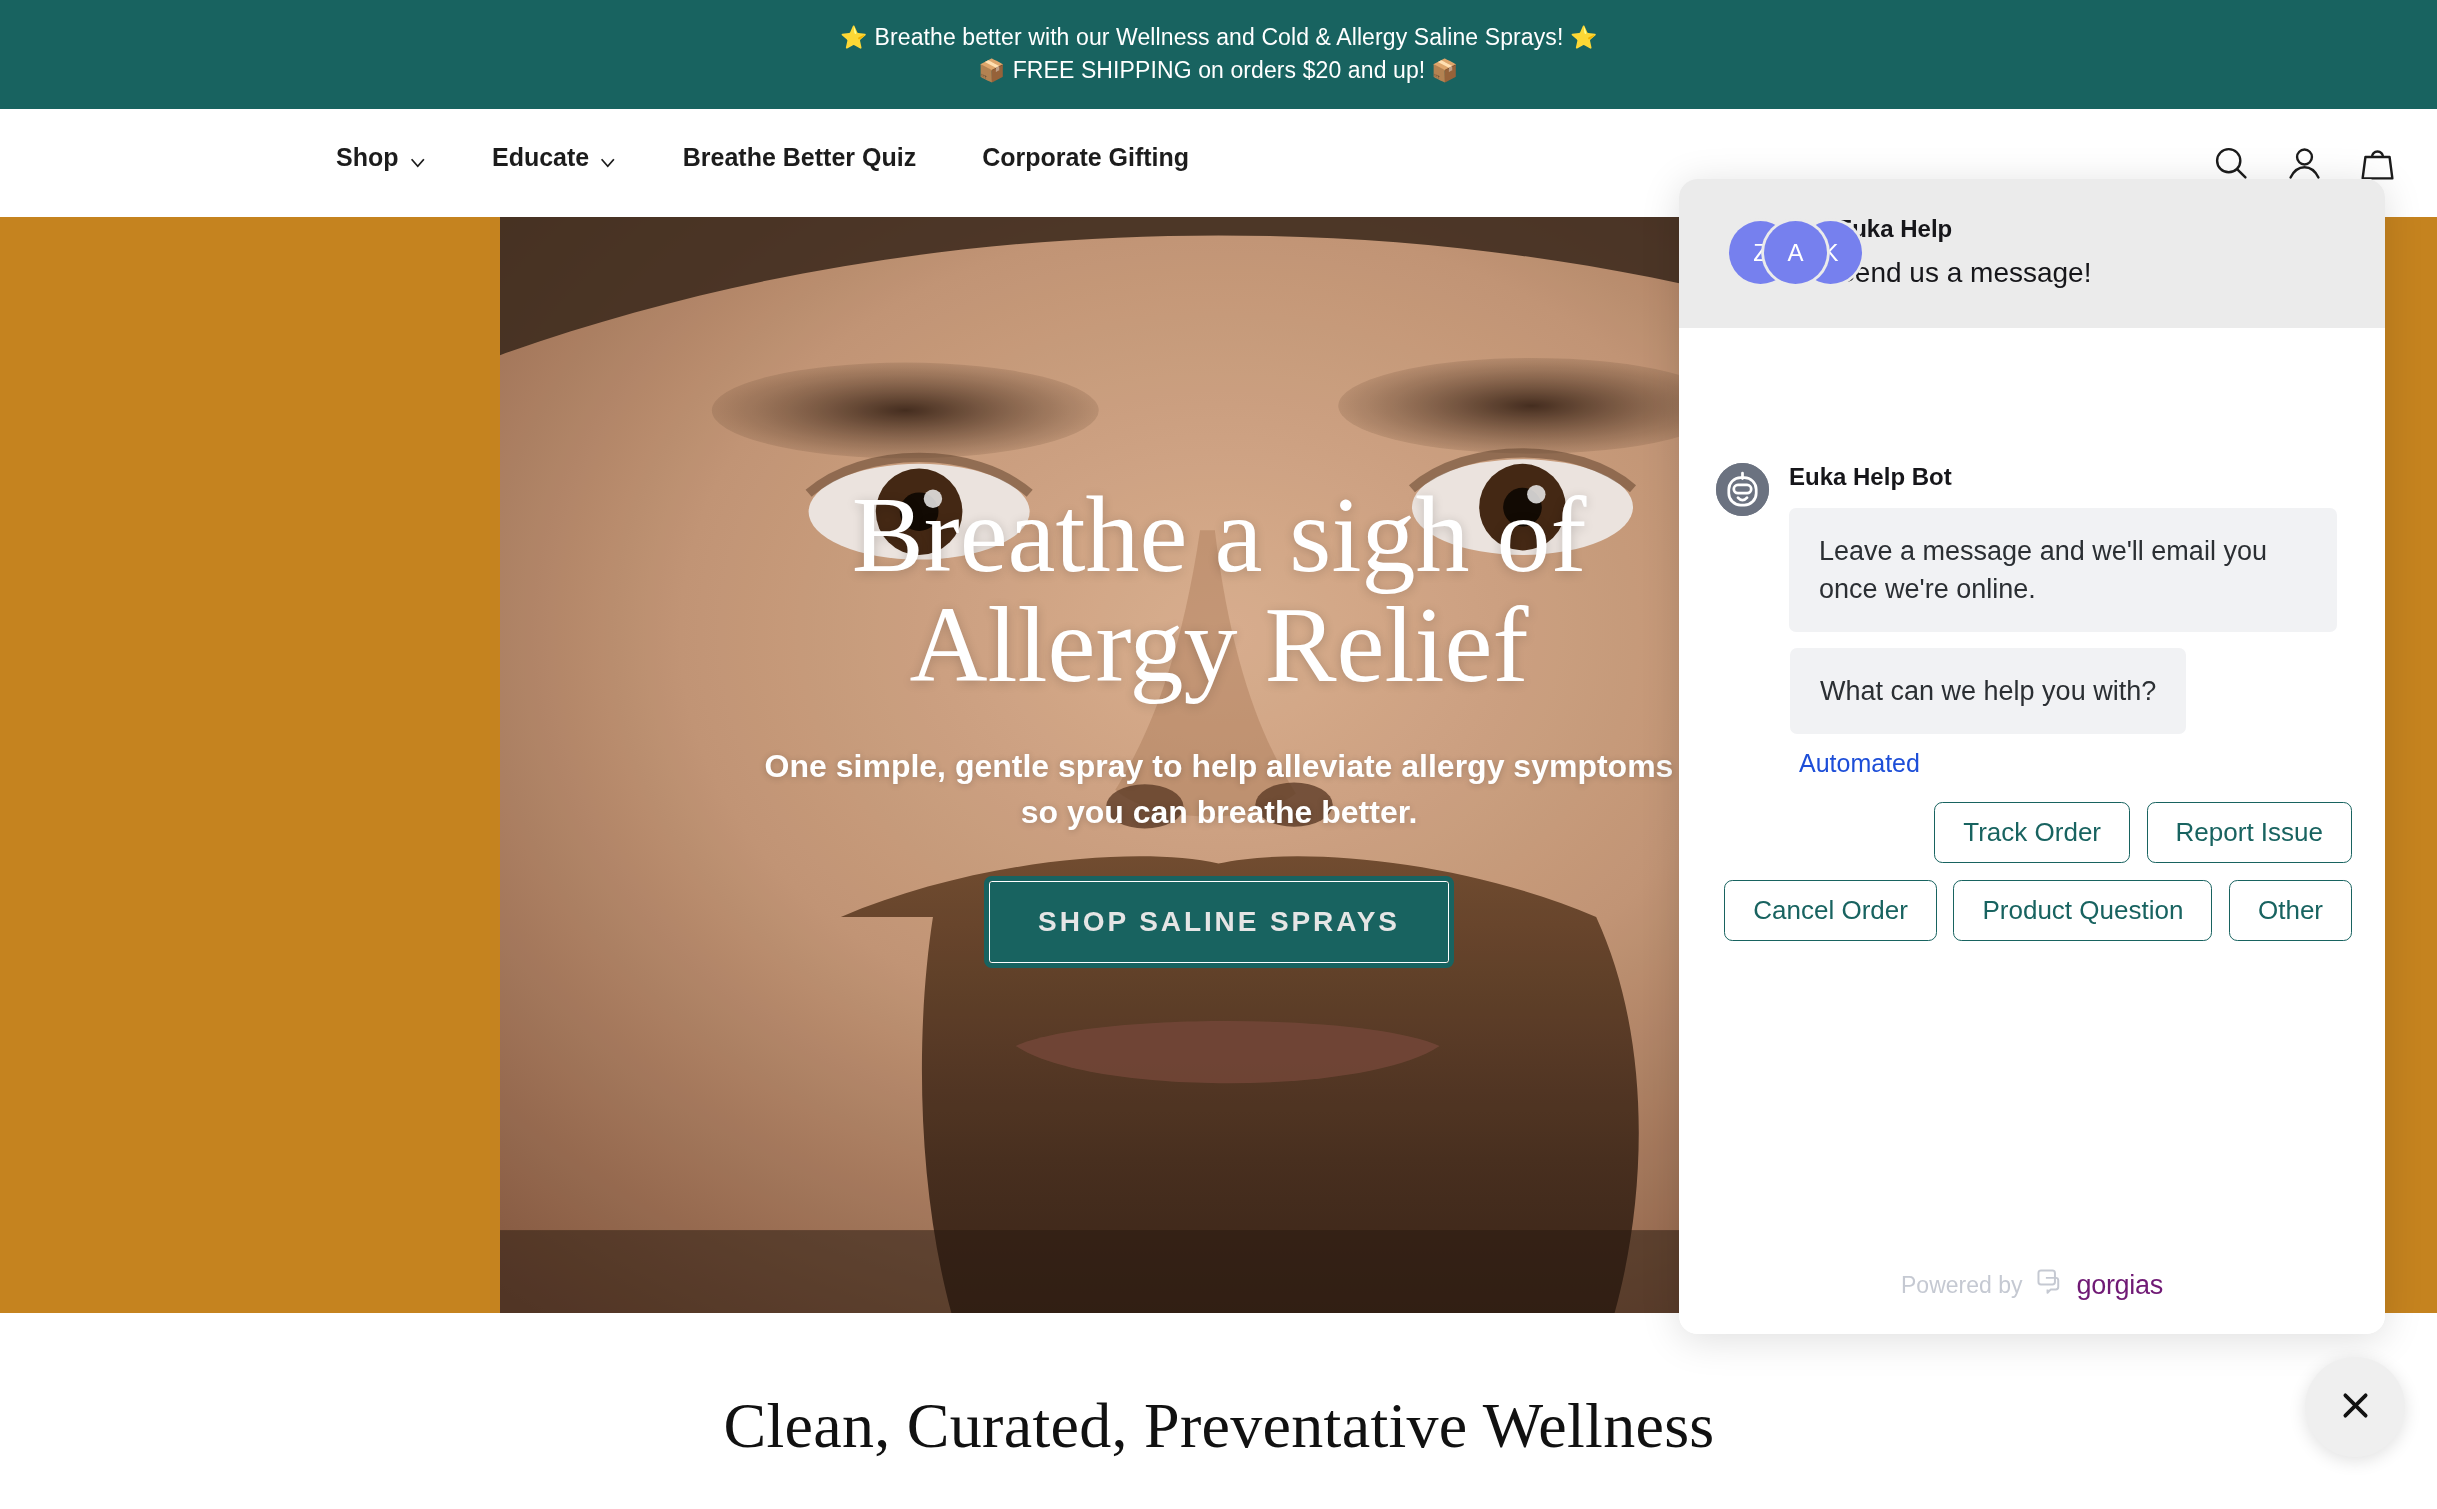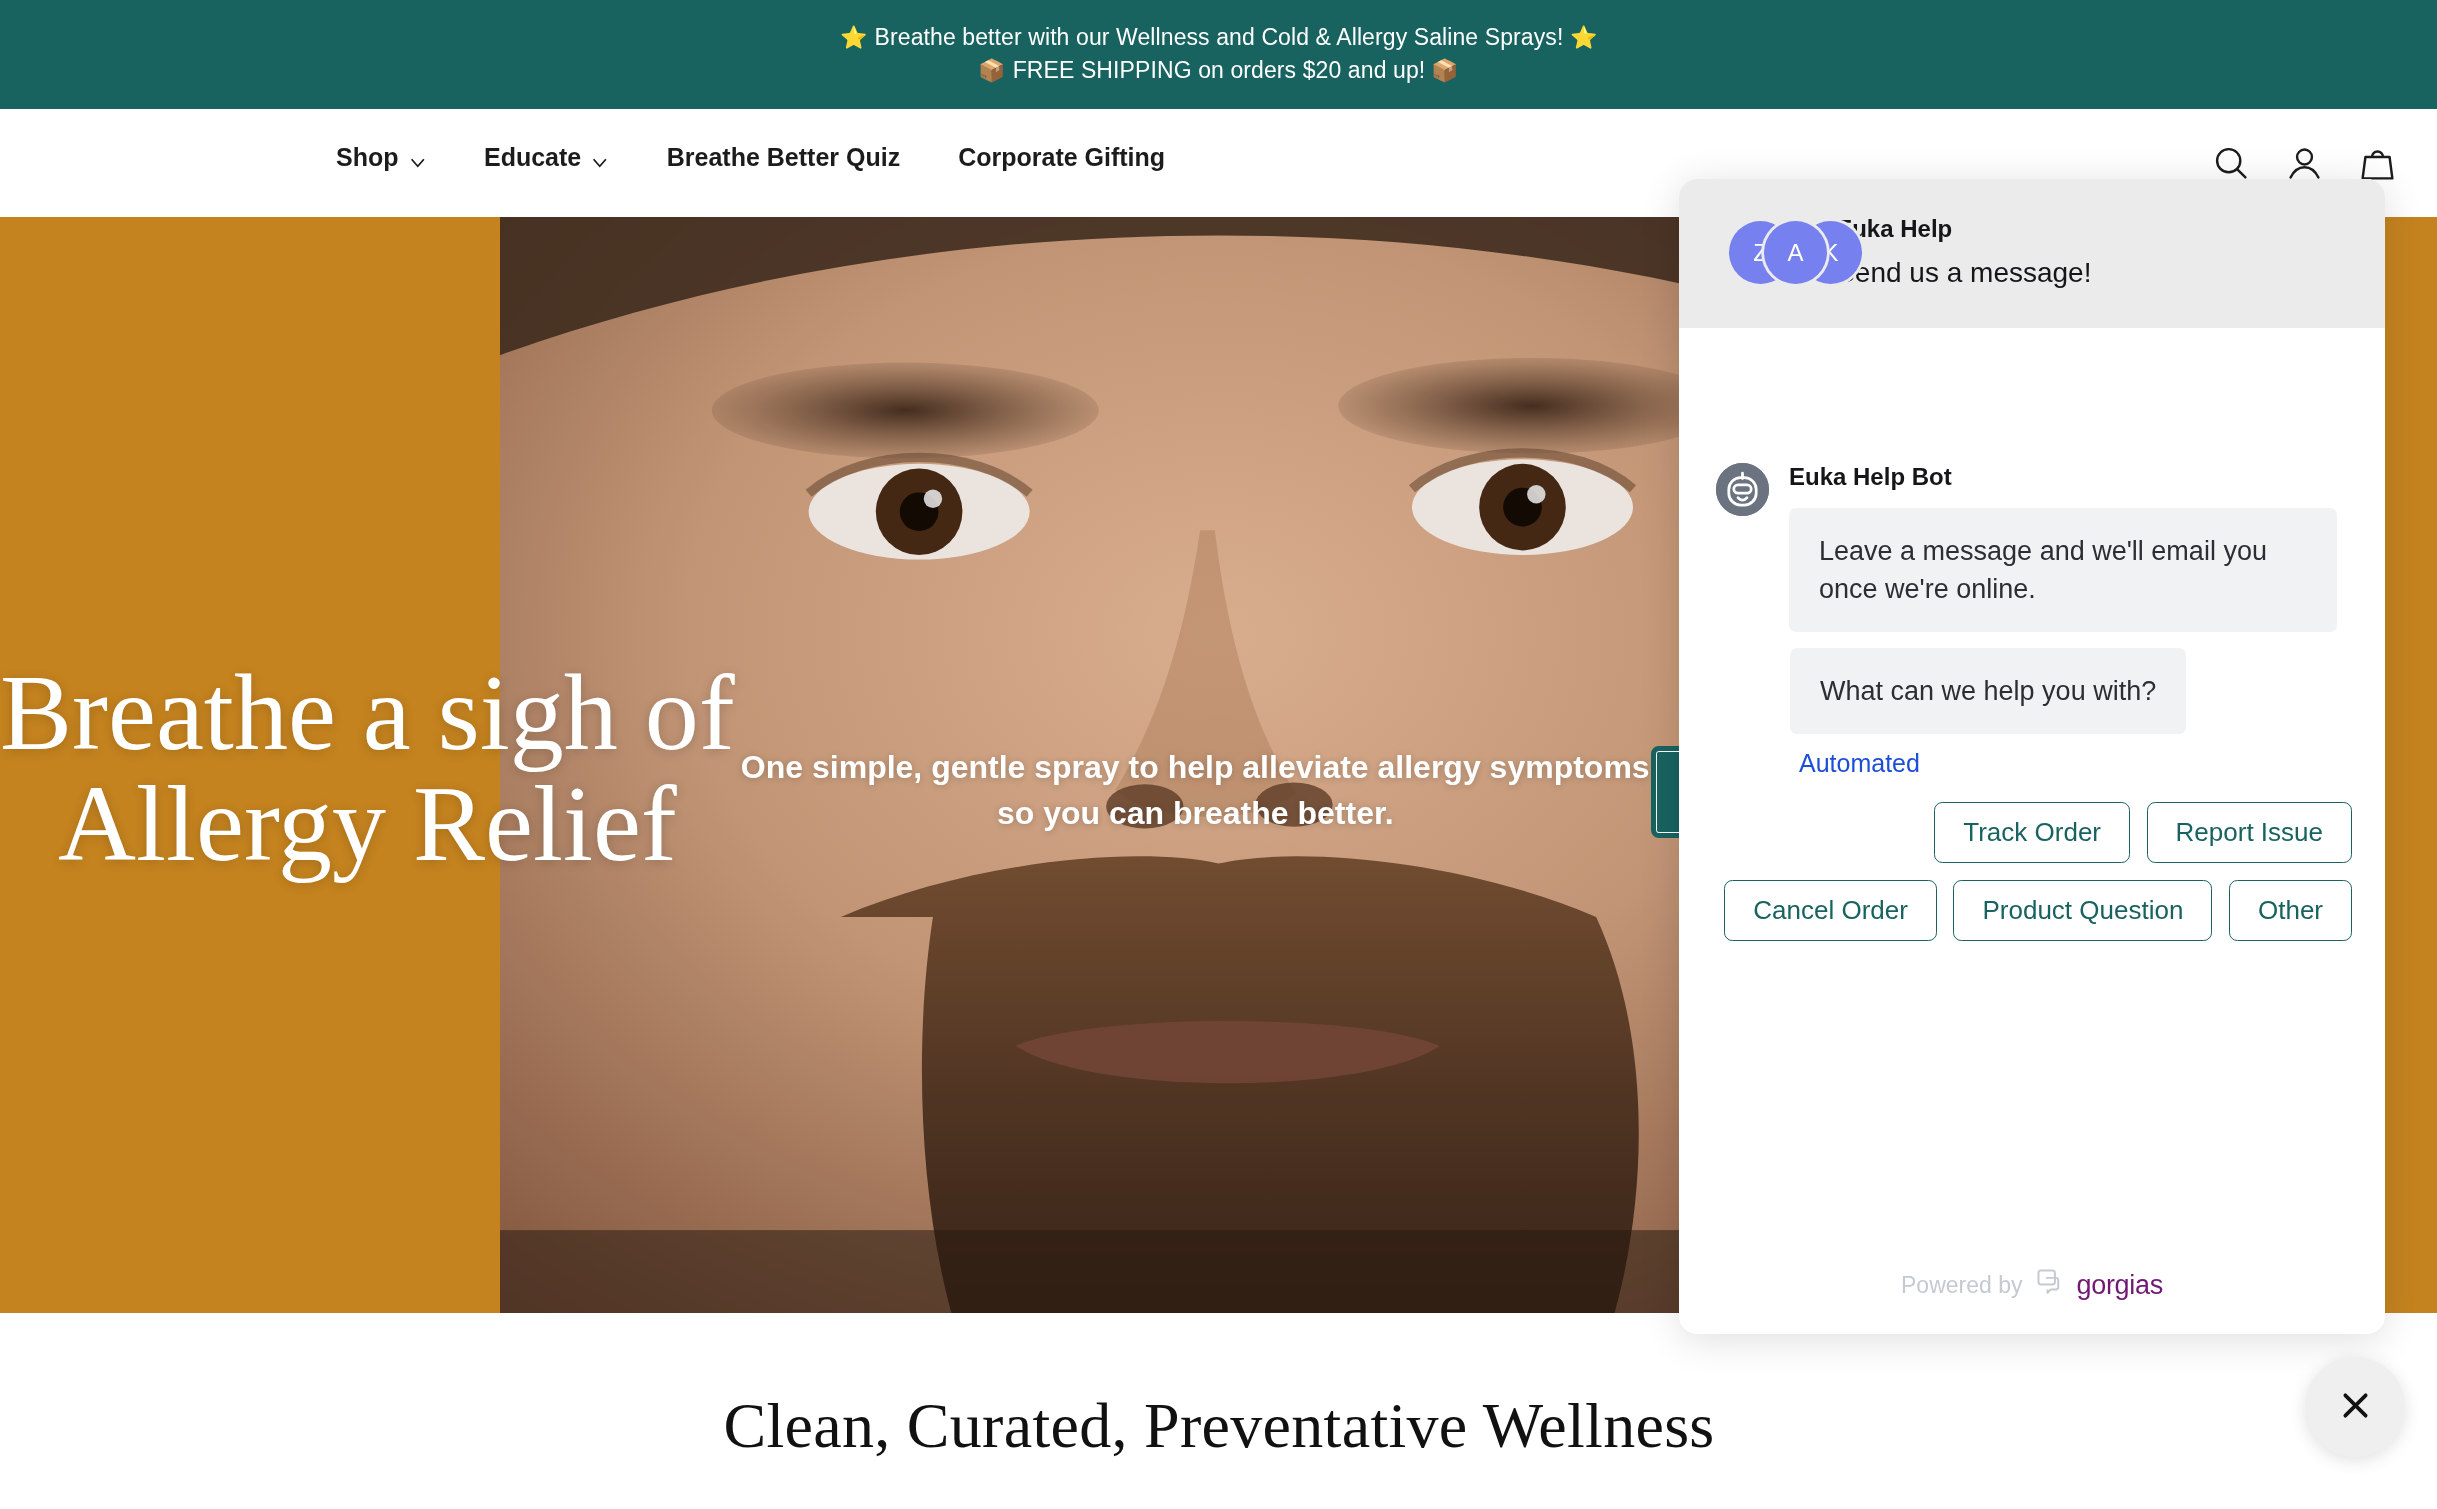--- a/index.html
+++ b/index.html
@@ -33,21 +33,21 @@
   .logo-word{
     font-family:"DejaVu Sans", sans-serif;
     font-weight:700; font-size:57px; color:#1b6360;
     letter-spacing:-0.9px; line-height:1;
     transform:scaleX(1.04);
   }
   .logo-tm{ font-size:12px; color:#1b6360; align-self:flex-end; margin-bottom:5.5px; }
 
   .nav{
     position:absolute; left:336px; top:0; height:96px;
-    display:flex; align-items:center; gap:0;
+    display:flex; align-items:center; gap:8px;
   }
   .nav-item{
     display:flex; align-items:center; gap:10px;
     font-size:25px; font-weight:700; color:#1c1c1c;
     margin-right:58px; cursor:pointer; white-space:nowrap;
   }
   .nav-item:last-child{ margin-right:0; }
   .chev{ display:inline-block; width:17.5px; height:17.5px; }
 
   .header-icons{
@@ -60,21 +60,21 @@
   .hero{
     position:absolute; left:0; top:217px; width:2438px; height:1096px;
     background:#c5831f; overflow:hidden;
   }
   .hero-photo{
     position:absolute; left:500px; top:0; width:1437px; height:1096px;
     overflow:hidden;
   }
   .hero-content{
     position:absolute; left:0; top:0; width:2438px; height:840px;
-    display:flex; flex-direction:row; align-items:center;
+    display:flex; flex-direction:column; align-items:center;
     padding-top:263px;
   }
   .hero-title{
     font-family:"Liberation Serif", serif;
     font-size:108px; line-height:1.02; color:#ffffff;
     text-align:center; font-weight:400; letter-spacing:0px;
     text-shadow:0 1.8px 11px rgba(0,0,0,.18);
   }
   .hero-sub{
     margin-top:44px;

